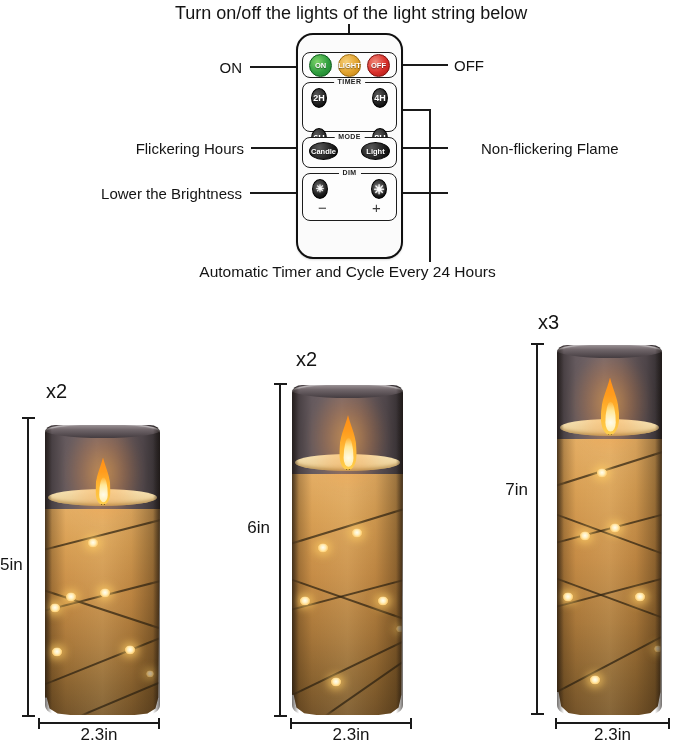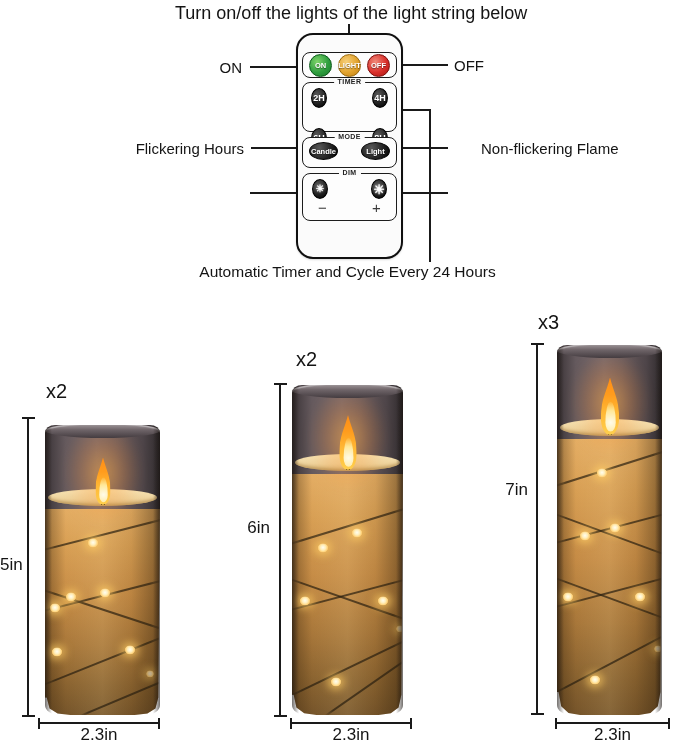--- a/index.html
+++ b/index.html
@@ -149,20 +149,21 @@
         <span class="sign">−</span>
         <span class="sign">+</span>
       </div>
     </div>
   </div>
 
   <div class="txt" style="right:437px;top:59px;font-size:15px;">ON</div>
   <div class="hline" style="left:250px;top:66px;width:46px;"></div>
   <div class="txt" style="right:435px;top:140px;font-size:15px;">Flickering Hours</div>
   <div class="hline" style="left:251px;top:147px;width:45px;"></div>
+  <div class="txt" style="right:437px;top:185px;font-size:15px;">Lower the Brightness</div>
   <div class="hline" style="left:250px;top:192px;width:46px;"></div>
 
   <div class="txt" style="left:454px;top:57px;font-size:15px;">OFF</div>
   <div class="hline" style="left:403px;top:64px;width:45px;"></div>
   <div class="hline" style="left:403px;top:109px;width:28px;"></div>
   <div class="vline" style="left:429px;top:109px;height:153px;"></div>
   <div class="txt" style="left:453px;top:140px;font-size:15px;margin-left:28px;">Non-flickering Flame</div>
   <div class="hline" style="left:403px;top:147px;width:45px;"></div>
   <div class="hline" style="left:403px;top:192px;width:45px;"></div>
 

